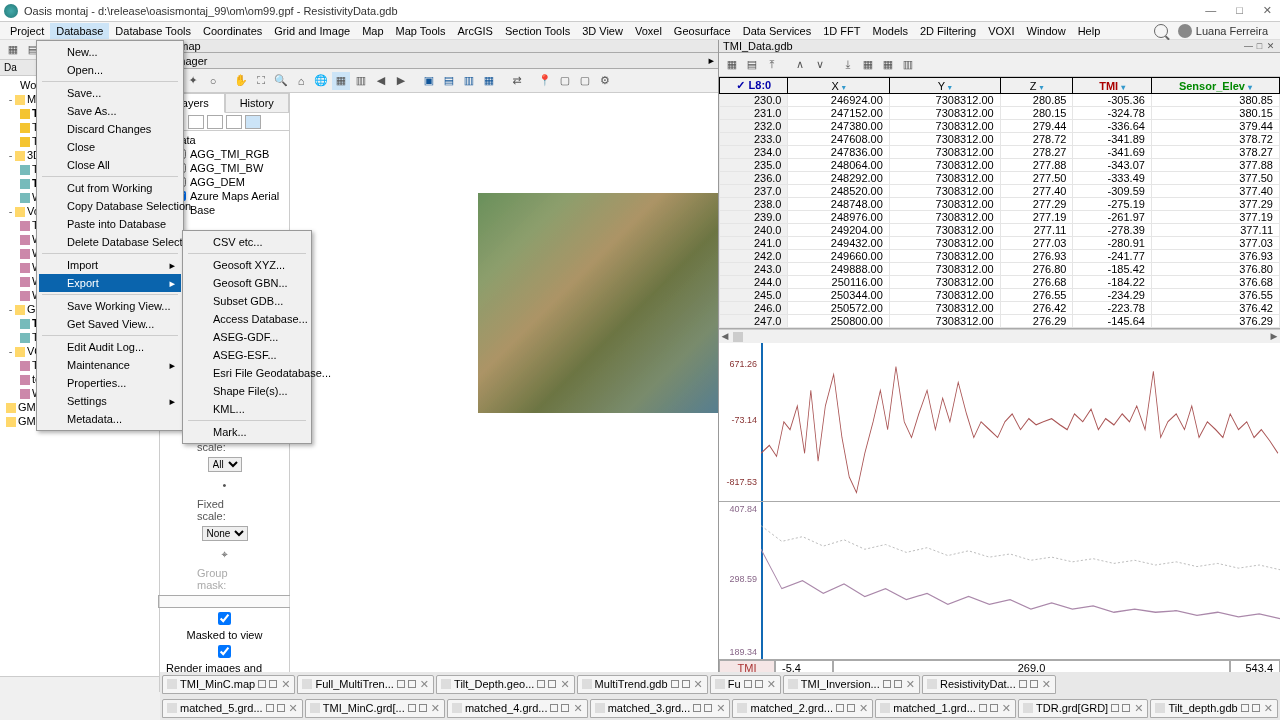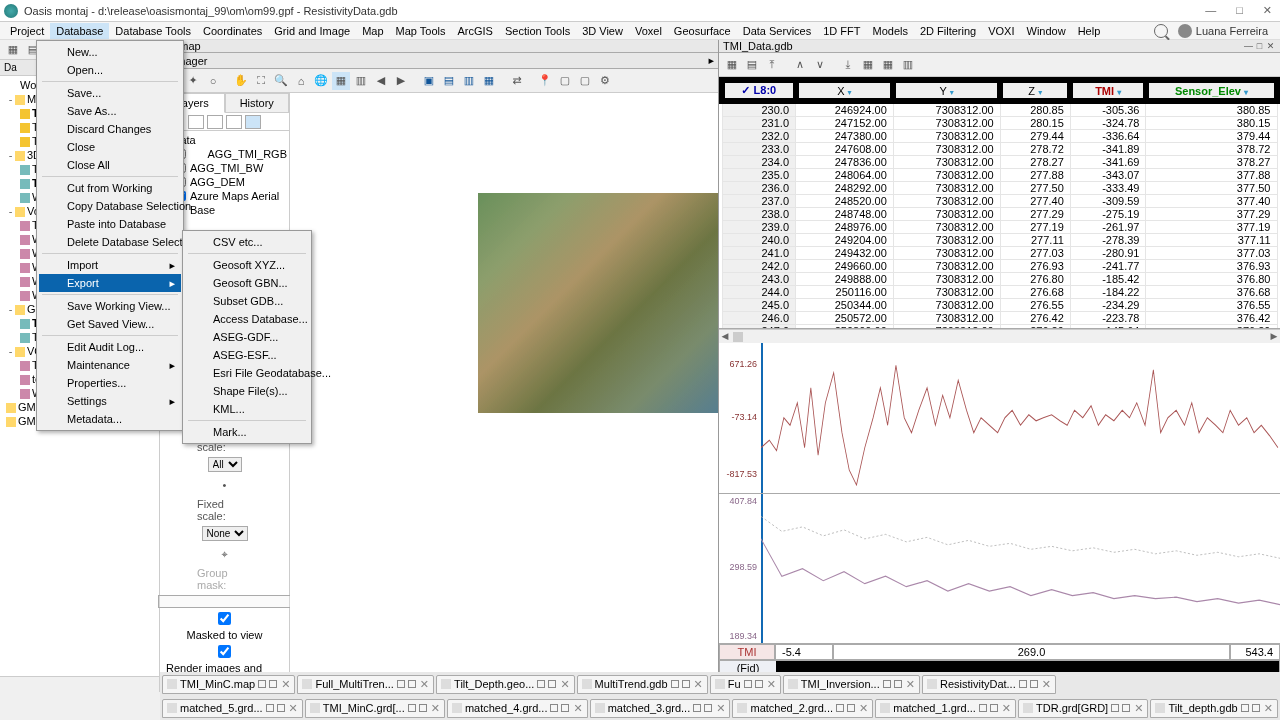--- a/index.html
+++ b/index.html
@@ -76,21 +76,21 @@
 .aerial{position:absolute;left:188px;top:100px;width:240px;height:220px;background:
   linear-gradient(135deg,#6b8e5e 0%,#8b9b6e 20%,#a89268 40%,#6e7648 60%,#7a8a6e 80%,#5a7e8e 100%);
   filter:contrast(1.1);}
 .databadge{position:absolute;right:2px;bottom:2px;font-size:9px;color:#888;}
 
 
 .rightpanel{flex:1;display:flex;flex-direction:column;background:#fff;border-left:1px solid #999;}
 .rdtoolbar{height:24px;background:#f0f0f0;border-bottom:1px solid #ccc;display:flex;align-items:center;gap:2px;padding:0 4px;}
 .datatable{flex:0 0 252px;overflow:auto;border-bottom:1px solid #aaa;}
 table.dt{border-collapse:collapse;width:100%;font-size:10px;}
-table.dt th{background:#f0f0f0;border:6px solid #000000;padding:1px 4px;position:sticky;top:0;font-weight:normal;}
+table.dt th{background:#f0f0f0;border:1px solid #000000;padding:1px 4px;position:sticky;top:0;font-weight:normal;}
 table.dt th.lbl{color:#00a;font-weight:bold;}
 table.dt th.tmi{color:#a00;font-weight:bold;}
 table.dt th.sel{color:#080;font-weight:bold;}
 table.dt td{border:1px solid #e5e5e5;padding:0 6px;text-align:right;}
 table.dt td.rh{background:#f0f0f0;text-align:right;}
 .hscroll{height:14px;background:#f0f0f0;border-top:1px solid #ccc;position:relative;}
 .hscroll .thumb{position:absolute;left:14px;top:2px;width:10px;height:10px;background:#ccc;}
 .hscroll .ar{position:absolute;top:1px;width:12px;height:12px;text-align:center;font-size:9px;color:#666;cursor:pointer;}
 
 
@@ -296,21 +296,21 @@
           <div class="t2"></div>
           <div class="t2"></div>
           <div class="t2" style="background:#cce4f7;"></div>
         </div>
         <div class="layerlist" id="laylist">
             <div class="ll">
               <span class="tgl">−</span>
               <span class="ic fld"></span>
               <span>Data</span>
             </div>
-            <div class="ll" style="padding-left: 14px; justify-content: space-between;">
+            <div class="ll" style="padding-left: 14px;">
               <input type="checkbox" style="">
               <span class="ic grd"></span>
               <span>AGG_TMI_RGB</span>
             </div>
             <div class="ll" style="padding-left: 14px;">
               <input type="checkbox" style="">
               <span class="ic grd"></span>
               <span>AGG_TMI_BW</span>
             </div>
             <div class="ll" style="padding-left: 14px;">
@@ -574,24 +574,20 @@
           <polyline fill="none" stroke="#aaa" stroke-width="0.6" stroke-dasharray="2,2" points="0,15 20,25 40,22 60,28 80,24 100,30 120,27 140,32 160,29 180,34 200,31 220,35 240,33 260,37 280,35 300,38 320,36 340,39 360,37 380,40 400,38 420,41 440,39 460,42 480,40 500,43"></polyline>
         </svg>
       </div>
     </div>
     <div class="infobar">
       <div class="cell lblc">TMI</div>
       <div class="cell valc">-5.4</div>
       <div class="cell valc2">269.0</div>
       <div class="cell valc3">543.4</div>
     </div>
-    <div class="slider">
-      <div class="lblc">(Fid)</div>
-      <div class="track"></div>
-    </div>
     <div class="fidrow">
       <div class="flabel">Fid</div>
       <div class="fval">264.0</div>
     </div>
   </div>
 </div>
 
 <div class="doctabs">
   <div class="doctabrow" id="tabrow1">
       <div class="dtab">

